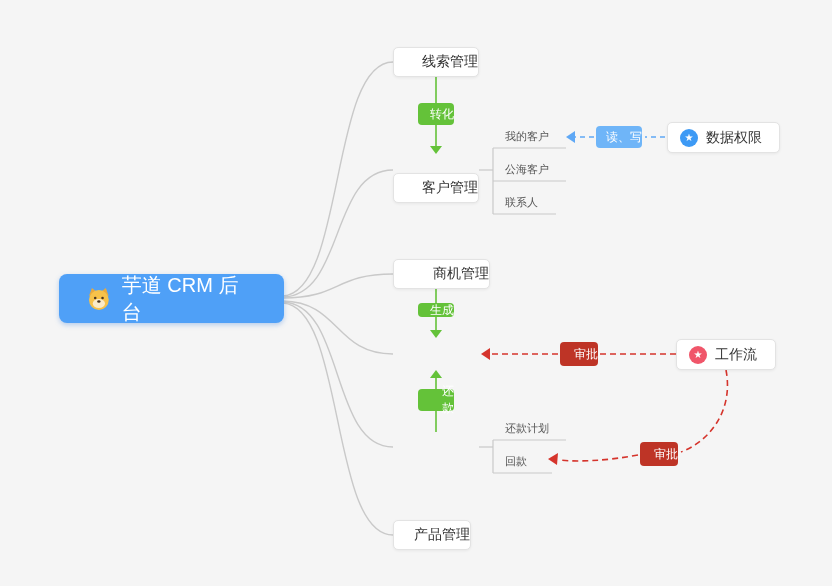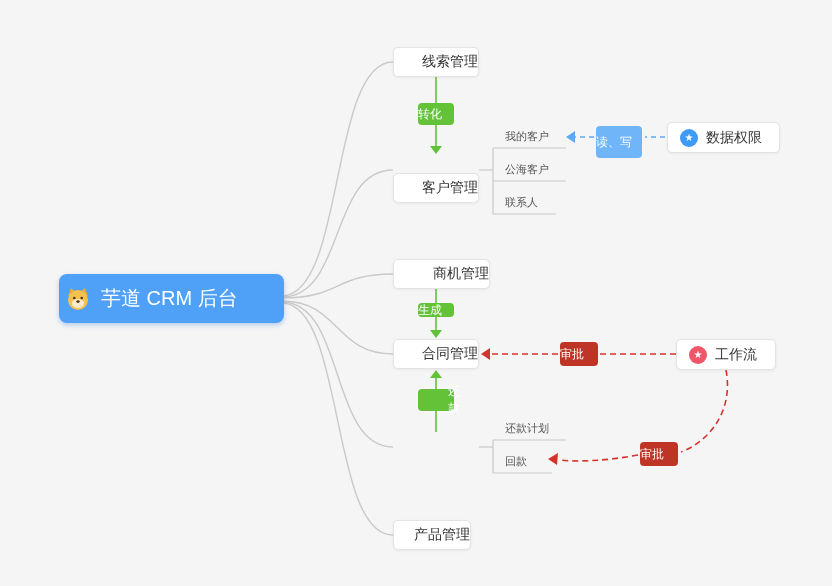--- a/index.html
+++ b/index.html
@@ -16,24 +16,24 @@
   .childline{stroke:var(--line-gray);stroke-width:1.2;fill:none;}
   .greenline{stroke:var(--green);stroke-width:1.6;fill:none;}
   .greenhead{fill:var(--green);stroke:none;}
   .redline{stroke:var(--red-line);stroke-width:1.6;fill:none;stroke-dasharray:6 4;}
   .redhead{fill:var(--red-line);stroke:none;}
   .blueline{stroke:var(--blue-line);stroke-width:1.6;fill:none;stroke-dasharray:5 4;}
   .bluehead{fill:var(--blue-line);stroke:none;}
   .node{position:absolute;display:flex;align-items:center;justify-content:flex-end;
     background:#fff;border:1px solid var(--node-border);border-radius:5px;
     box-shadow:0 1px 3px rgba(0,0,0,.06);font-size:14px;color:var(--node-text);box-sizing:border-box;}
-  .root-node{position:absolute;display:flex;align-items:center;gap:10px;padding:0 6px;
+  .root-node{position:absolute;display:flex;align-items:center;gap:10px;padding:0 27px;
     background:var(--root-blue);border-radius:8px;color:#fff;font-size:20px;
     box-shadow:0 2px 5px rgba(60,130,220,.35);box-sizing:border-box;}
-  .badge{position:absolute;display:flex;align-items:center;justify-content:flex-start;
+  .badge{position:absolute;display:flex;align-items:center;justify-content:flex-end;
     color:#fff;font-size:12px;border-radius:4px;box-sizing:border-box;}
   .badge.green{background:var(--green);}
   .badge.blue{background:var(--blue-badge);}
   .badge.red{background:var(--red-badge);}
   .child-label{position:absolute;font-size:11px;color:var(--child-text);white-space:nowrap;}
   .icon-circle{width:18px;height:18px;border-radius:50%;display:flex;align-items:center;
     justify-content:center;color:#fff;font-size:10px;line-height:1;flex:0 0 auto;}
   .side-node{justify-content:flex-start;gap:8px;padding-left:12px;}
 </style>
 </head>
@@ -96,44 +96,41 @@
 
   <div class="node" style="left:393px;top:47px;width:86px;height:30px;">
     <span>线索管理</span>
   </div>
   <div class="node" style="left:393px;top:173px;width:86px;height:30px;">
     <span>客户管理</span>
   </div>
   <div class="node" style="left:393px;top:259px;width:97px;height:30px;">
     <span>商机管理</span>
   </div>
-  <div class="node" style="left:393px;top:339px;width:86px;height:30px;">
-    <span>合同管理</span>
-  </div>
   <div class="node" style="left:393px;top:520px;width:78px;height:30px;">
     <span>产品管理</span>
   </div>
 
   <div class="child-label" style="left:505px;top:129px;">我的客户</div>
   <div class="child-label" style="left:505px;top:162px;">公海客户</div>
   <div class="child-label" style="left:505px;top:195px;">联系人</div>
 
   <div class="child-label" style="left:505px;top:421px;">还款计划</div>
   <div class="child-label" style="left:505px;top:454px;">回款</div>
 
   <div class="badge green" style="left:418px;top:103px;width:36px;height:22px;">
     <span>转化</span>
   </div>
   <div class="badge green" style="left:418px;top:303px;width:36px;height:14px;">
     <span>生成</span>
   </div>
   <div class="badge green" style="left:418px;top:389px;width:36px;height:22px;padding-left:30px;">
     <span>还款</span>
   </div>
-  <div class="badge blue" style="left:596px;top:126px;width:46px;height:32px;">
+  <div class="badge blue" style="left:596px;top:126px;width:46px;height:22px;">
     <span>读、写</span>
   </div>
   <div class="badge red" style="left:560px;top:342px;width:38px;height:24px;">
     <span>审批</span>
   </div>
   <div class="badge red" style="left:640px;top:442px;width:38px;height:24px;">
     <span>审批</span>
   </div>
 
   <div class="node side-node" style="left:667px;top:122px;width:113px;height:31px;">

